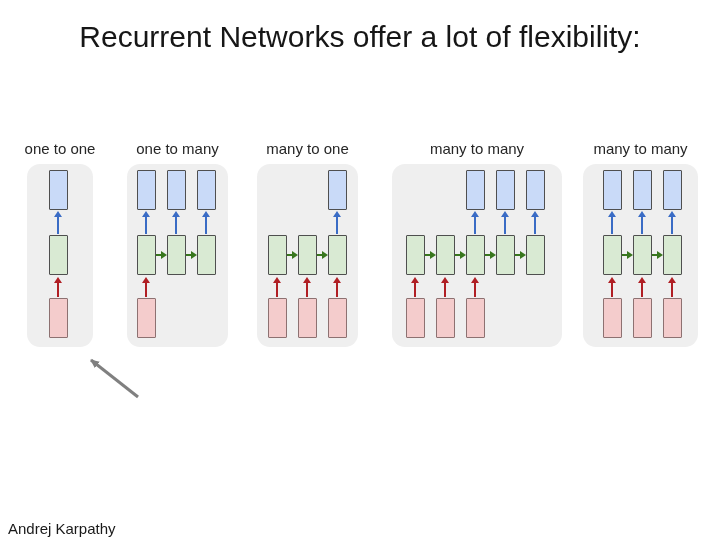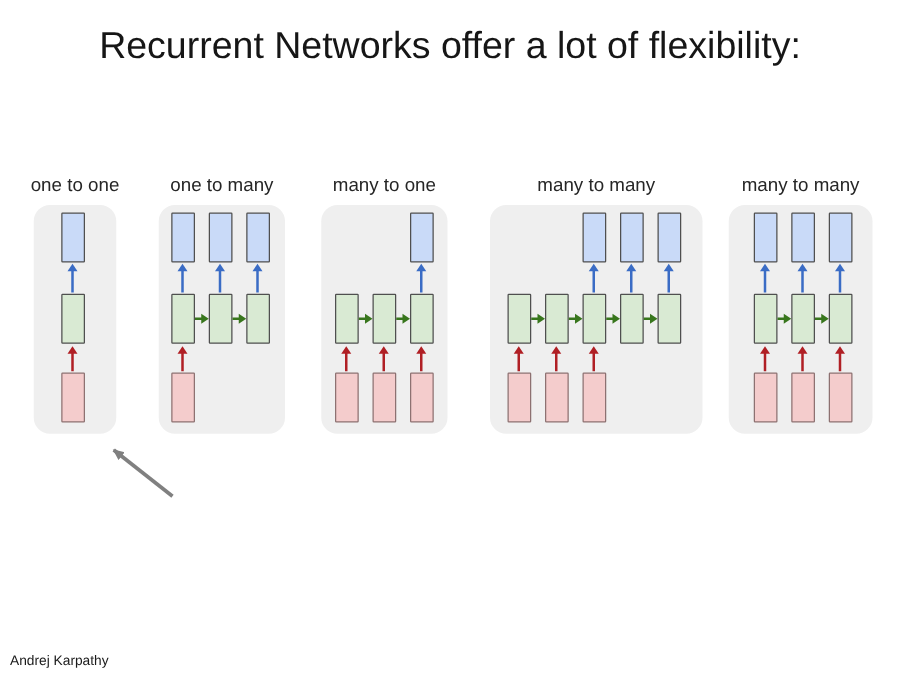--- a/index.html
+++ b/index.html
@@ -66,21 +66,21 @@
     font-size: 16px;
     font-weight: bold;
     line-height: 20px;
     color: #000000;
     white-space: nowrap;
   }
   .credit {
     position: absolute;
     left: 8px;
     top: 522px;
-    font-size: 11px;
+    font-size: 15px;
     line-height: 14px;
     color: #1a1a1a;
     white-space: nowrap;
   }
 </style>
 </head>
 <body>
 
 <div class="slide" style="background: rgb(255, 255, 255);">
   <div class="title">Recurrent Networks offer a lot of flexibility:</div>

